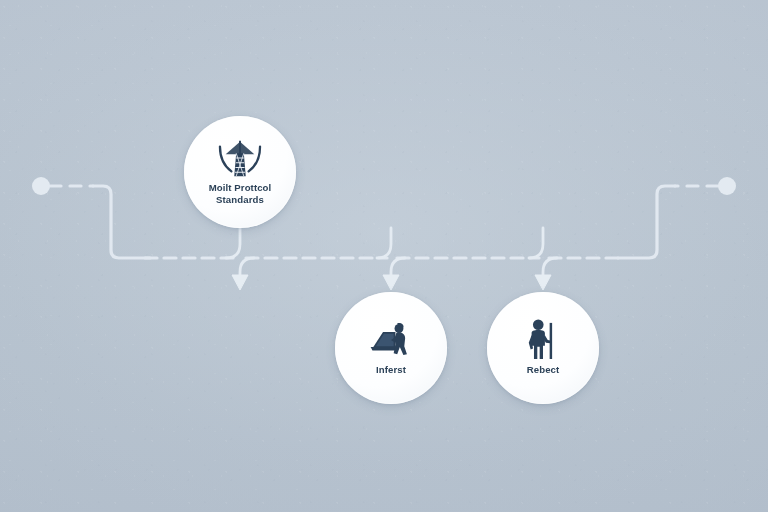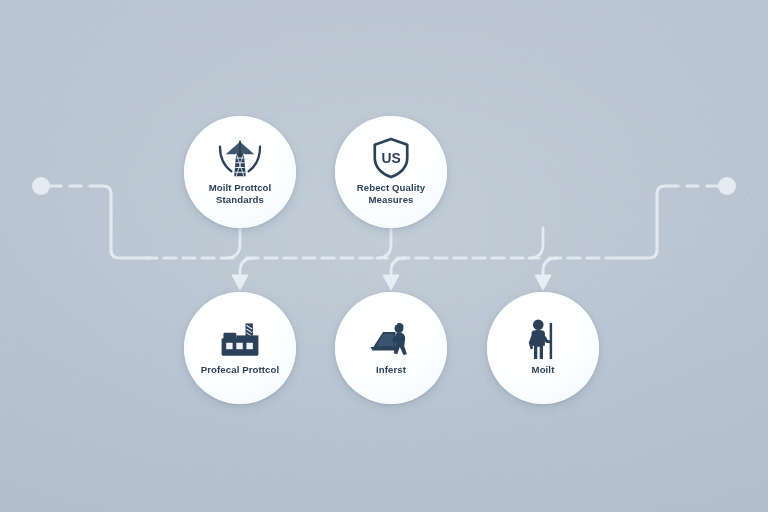--- a/index.html
+++ b/index.html
@@ -148,47 +148,22 @@
         <path d="M24 5 L9 18 L39 18 Z" fill="#2b4159" opacity="0.9"></path>
         <path d="M20 17 L18 41 L30 41 L28 17 Z" fill="#2b4159"></path>
         <path d="M20 22 L28 22 M19.6 27 L28.4 27 M19.2 32 L28.8 32 M18.8 37 L29.2 37" stroke="#e9eef4" stroke-width="1.1"></path>
         <path d="M20 17 L28 41 M28 17 L20 41" stroke="#e9eef4" stroke-width="0.9"></path>
         <path d="M24 4 L24 18" stroke="#2b4159" stroke-width="2"></path>
       </svg>
     </div>
     <div class="node-label">Moilt Prottcol Standards</div>
   </div>
 
-  <div class="node" style="left:391px; top:172px;">
-    <div class="node-icon">
-      <svg viewBox="0 0 44 46" width="42" height="44" fill="none">
-        <path d="M22 3 L39 9 V23 C39 33 31 40 22 43 C13 40 5 33 5 23 V9 Z" stroke="#2b4159" stroke-width="2.8" stroke-linejoin="round" fill="none"></path>
-        <text x="22" y="28" text-anchor="middle" font-family="Liberation Sans, sans-serif" font-size="14.5" font-weight="700" fill="#2b4159">US</text>
-      </svg>
-    </div>
-    <div class="node-label">Rebect Quality Measures</div>
-  </div>
 
 
-  <div class="node" style="left:240px; top:348px;">
-    <div class="node-icon">
-      <svg viewBox="0 0 50 42" width="48" height="40" fill="none">
-        <rect x="31" y="3" width="8" height="16" fill="#2b4159"></rect>
-        <path d="M32 5 L38 9 M32 9 L38 13 M32 13 L38 17" stroke="#e9eef4" stroke-width="1.1"></path>
-        <rect x="5" y="19" width="40" height="19" rx="1.5" fill="#2b4159"></rect>
-        <rect x="7" y="13" width="14" height="7" rx="1.5" fill="#2b4159"></rect>
-        <rect x="21" y="16" width="24" height="4" fill="#2b4159"></rect>
-        <rect x="10" y="24" width="7" height="7" fill="#eef2f7"></rect>
-        <rect x="21" y="24" width="7" height="7" fill="#eef2f7"></rect>
-        <rect x="32" y="24" width="7" height="7" fill="#eef2f7"></rect>
-        <rect x="24" y="18" width="1.6" height="4" fill="#2b4159"></rect>
-      </svg>
-    </div>
-    <div class="node-label">Profecal Prottcol</div>
-  </div>
 
   <div class="node" style="left:391px; top:348px;">
     <div class="node-icon">
       <svg viewBox="0 0 52 44" width="50" height="42" fill="none">
 
         <path d="M6 30 L17 13 L31 13 L31 30 Z" fill="#2b4159"></path>
         <path d="M9 29 L18 15 L29 15 L29 29 Z" fill="#3b5470"></path>
         <path d="M3 30 L34 30 L32 34 L5 34 Z" fill="#2b4159"></path>
 
         <circle cx="35" cy="9" r="5" fill="#2b4159"></circle>
@@ -206,16 +181,16 @@
       <svg viewBox="0 0 40 46" width="38" height="44" fill="none">
         <circle cx="15" cy="7" r="5.6" fill="#2b4159"></circle>
         <path d="M8 16 C8 13.5 10 12.5 15 12.5 C20 12.5 22 13.5 22 16
                  L22 29 L20 29 L20 43 L16.5 43 L16.5 30 L14 30 L14 43
                  L10.5 43 L10.5 29 L8 29 Z" fill="#2b4159"></path>
         <path d="M8 18 L5 26 L7 33 L9.5 32 L8.5 26 L10.5 20 Z" fill="#2b4159"></path>
         <path d="M22 18 L25 23 L27.5 23.5 L27.5 26.5 L23 26 L20 21 Z" fill="#2b4159"></path>
         <rect x="27" y="5" width="2.6" height="38" fill="#2b4159"></rect>
       </svg>
     </div>
-    <div class="node-label">Moilt</div>
+    <div class="node-label">Rebect</div>
   </div>
 
 </div>
 
 </body></html>

